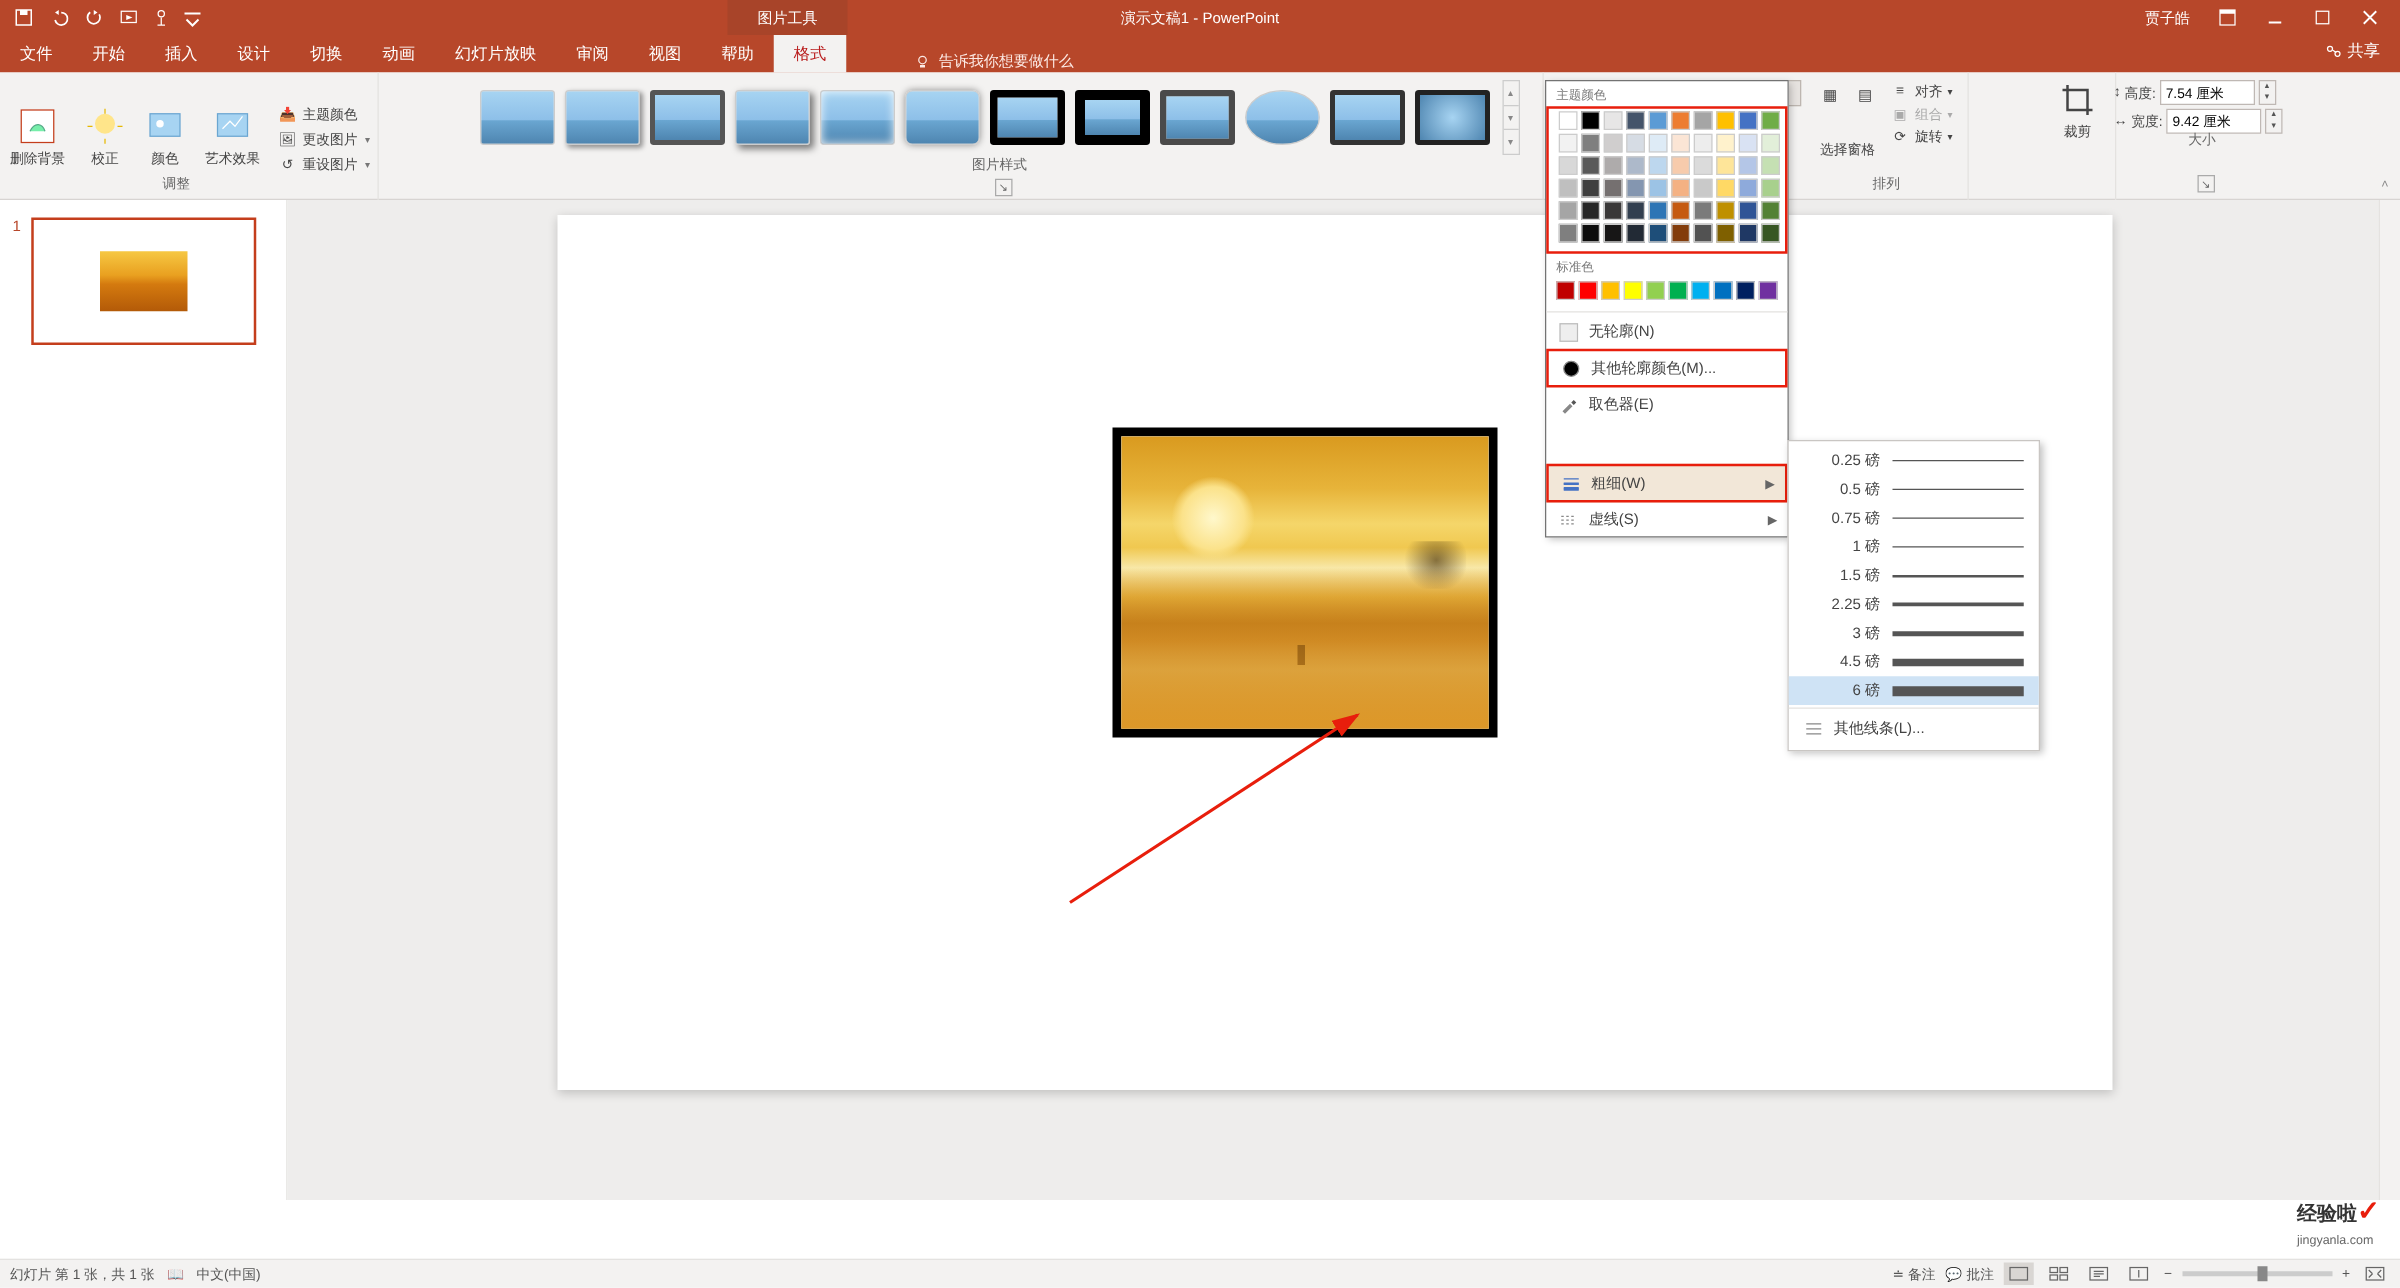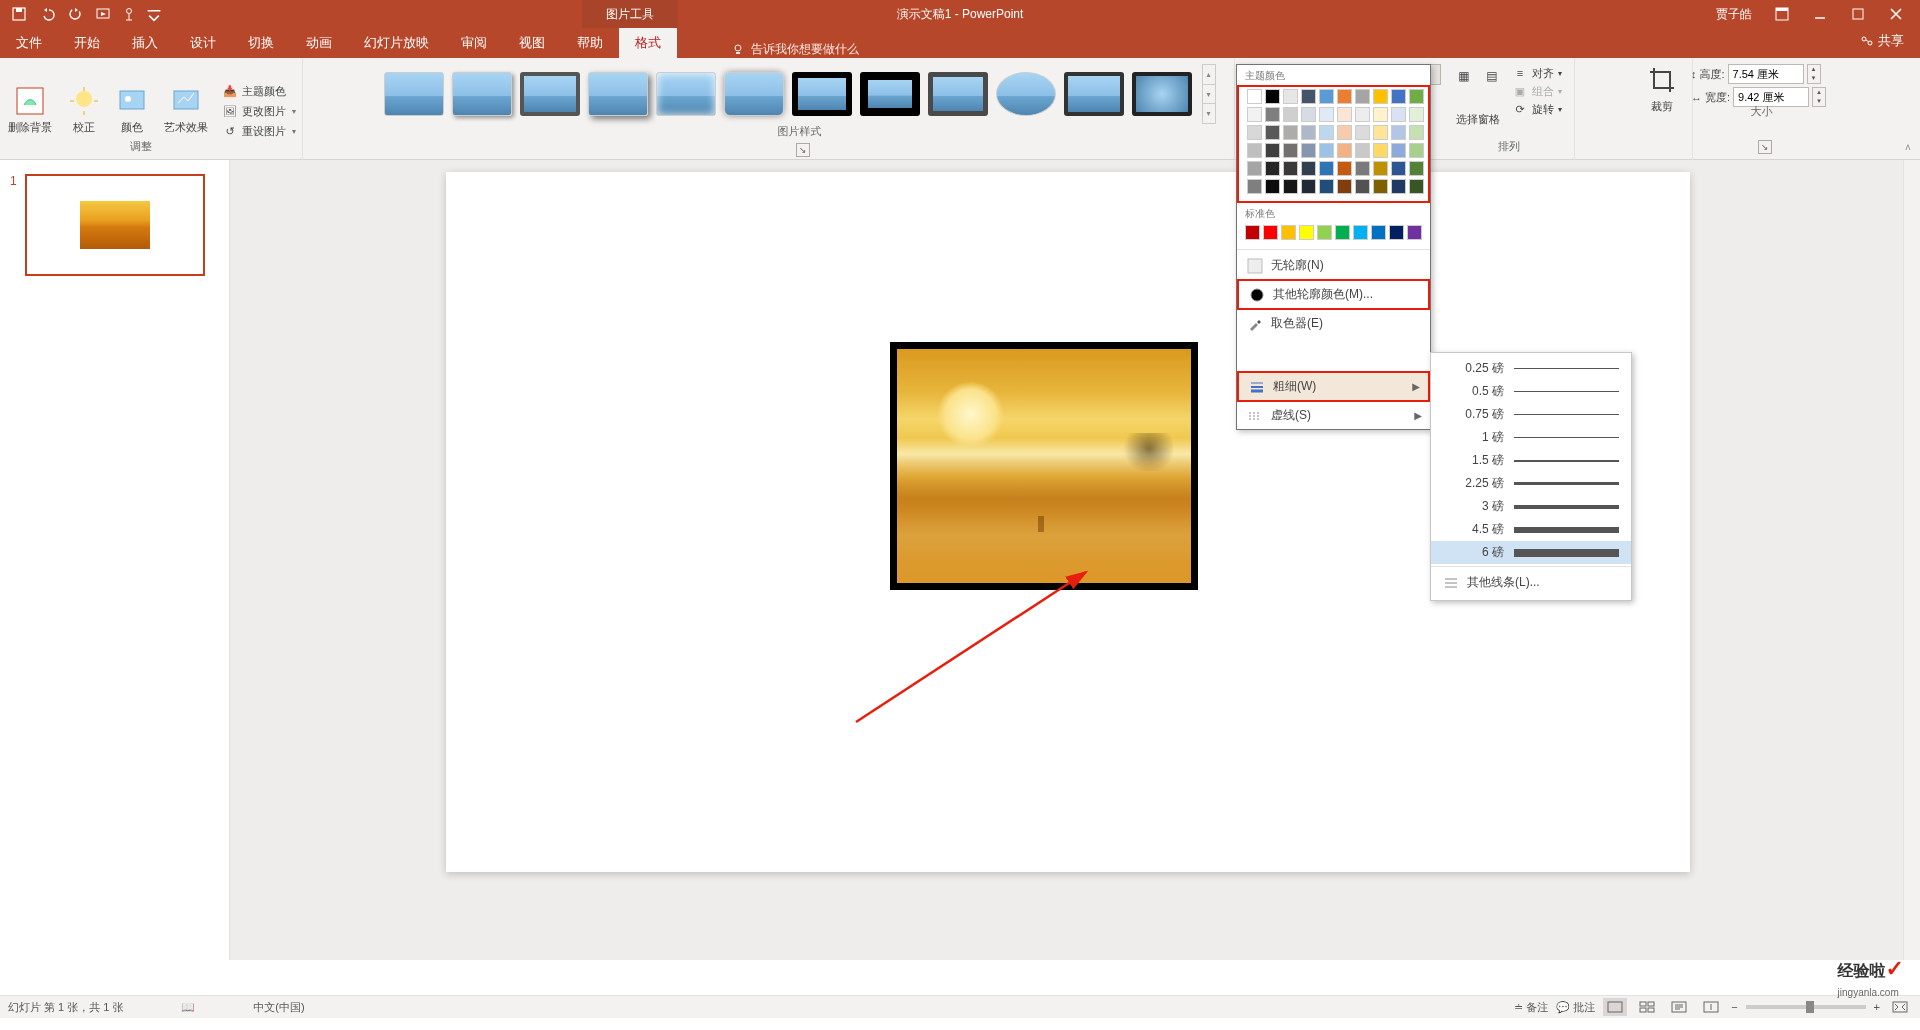--- a/index.html
+++ b/index.html
@@ -86,21 +86,21 @@
   .border-btn{display:flex;align-items:center;gap:4px;padding:2px 6px;font-size:11px;background:#e6e2df;border:1px solid #bdb6b0;}
   
   .right-of-gallery{position:absolute;left:1236px;top:6px;width:205px;}
   
   .grp-arrange{position:absolute;left:1444px;top:0;height:102px;padding:2px 6px 0;border-right:1px solid #e4e2e0;display:flex;flex-direction:column;align-items:center;}
   .grp-crop{position:absolute;left:1632px;top:0;height:102px;padding:2px 6px 0;border-right:1px solid #e4e2e0;display:flex;flex-direction:column;align-items:center;}
   .grp-size{position:absolute;left:1685px;top:0;height:102px;padding:2px 6px 0;display:flex;flex-direction:column;}
   .grp-styles{position:absolute;left:365px;top:0;height:102px;width:870px;display:flex;flex-direction:column;align-items:center;border-right:1px solid #e4e2e0;}
   .grp-adjust{position:absolute;left:0;top:0;height:102px;border-right:1px solid #e4e2e0;display:flex;}
   .grp-adjust-col{display:flex;flex-direction:column;align-items:center;}
-  .statusbar{position:absolute;left:0;right:0;bottom:12px;height:23px;background:#f3f2f1;border-top:1px solid #e4e2e0;display:flex;align-items:center;padding:0 8px;font-size:11px;color:#555;gap:48px;}
+  .statusbar{position:absolute;left:0;right:0;bottom:0;height:23px;background:#f3f2f1;border-top:1px solid #e4e2e0;display:flex;align-items:center;padding:0 8px;font-size:11px;color:#555;}
   .status-right{position:absolute;right:8px;display:flex;align-items:center;gap:8px;}
   .view-btn{width:24px;height:18px;display:flex;align-items:center;justify-content:center;border:1px solid transparent;}
   .view-btn.active{background:#d9d6d3;}
   .zoom-slider{width:120px;height:4px;background:#ccc;position:relative;}
   .zoom-slider::after{content:"";position:absolute;left:50%;top:-4px;width:8px;height:12px;background:#888;}
   .watermark{position:absolute;right:16px;bottom:30px;font-size:16px;font-weight:bold;color:#333;display:flex;align-items:center;gap:4px;z-index:30;}
   .watermark .sub{font-size:10px;font-weight:normal;color:#666;}
   .watermark .chk{color:#e81e0c;font-size:22px;}
 </style>
 </head>

